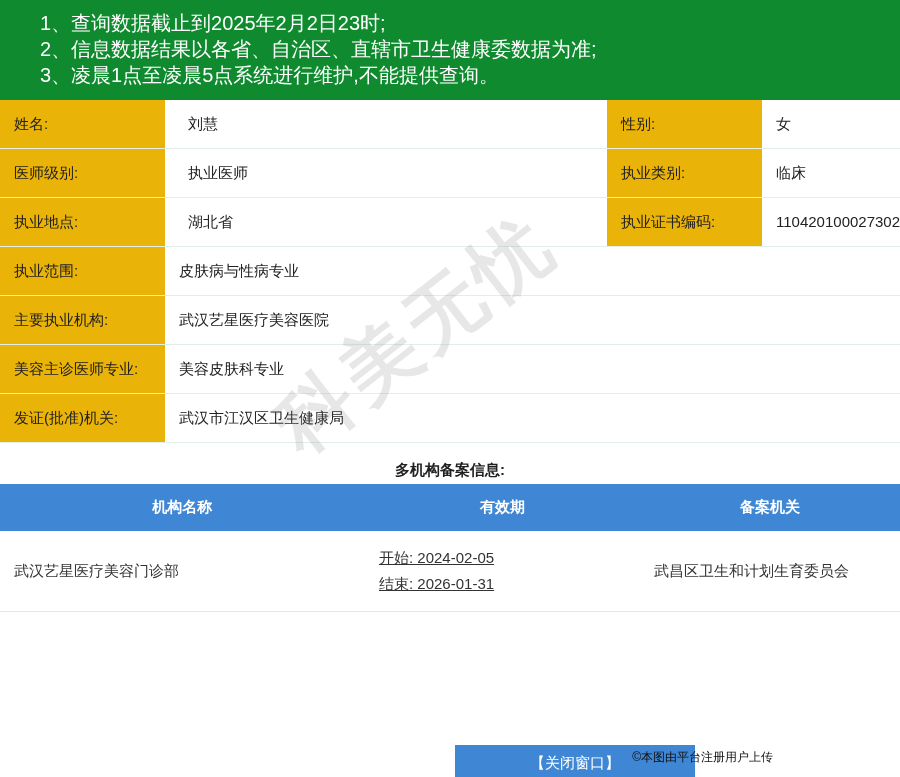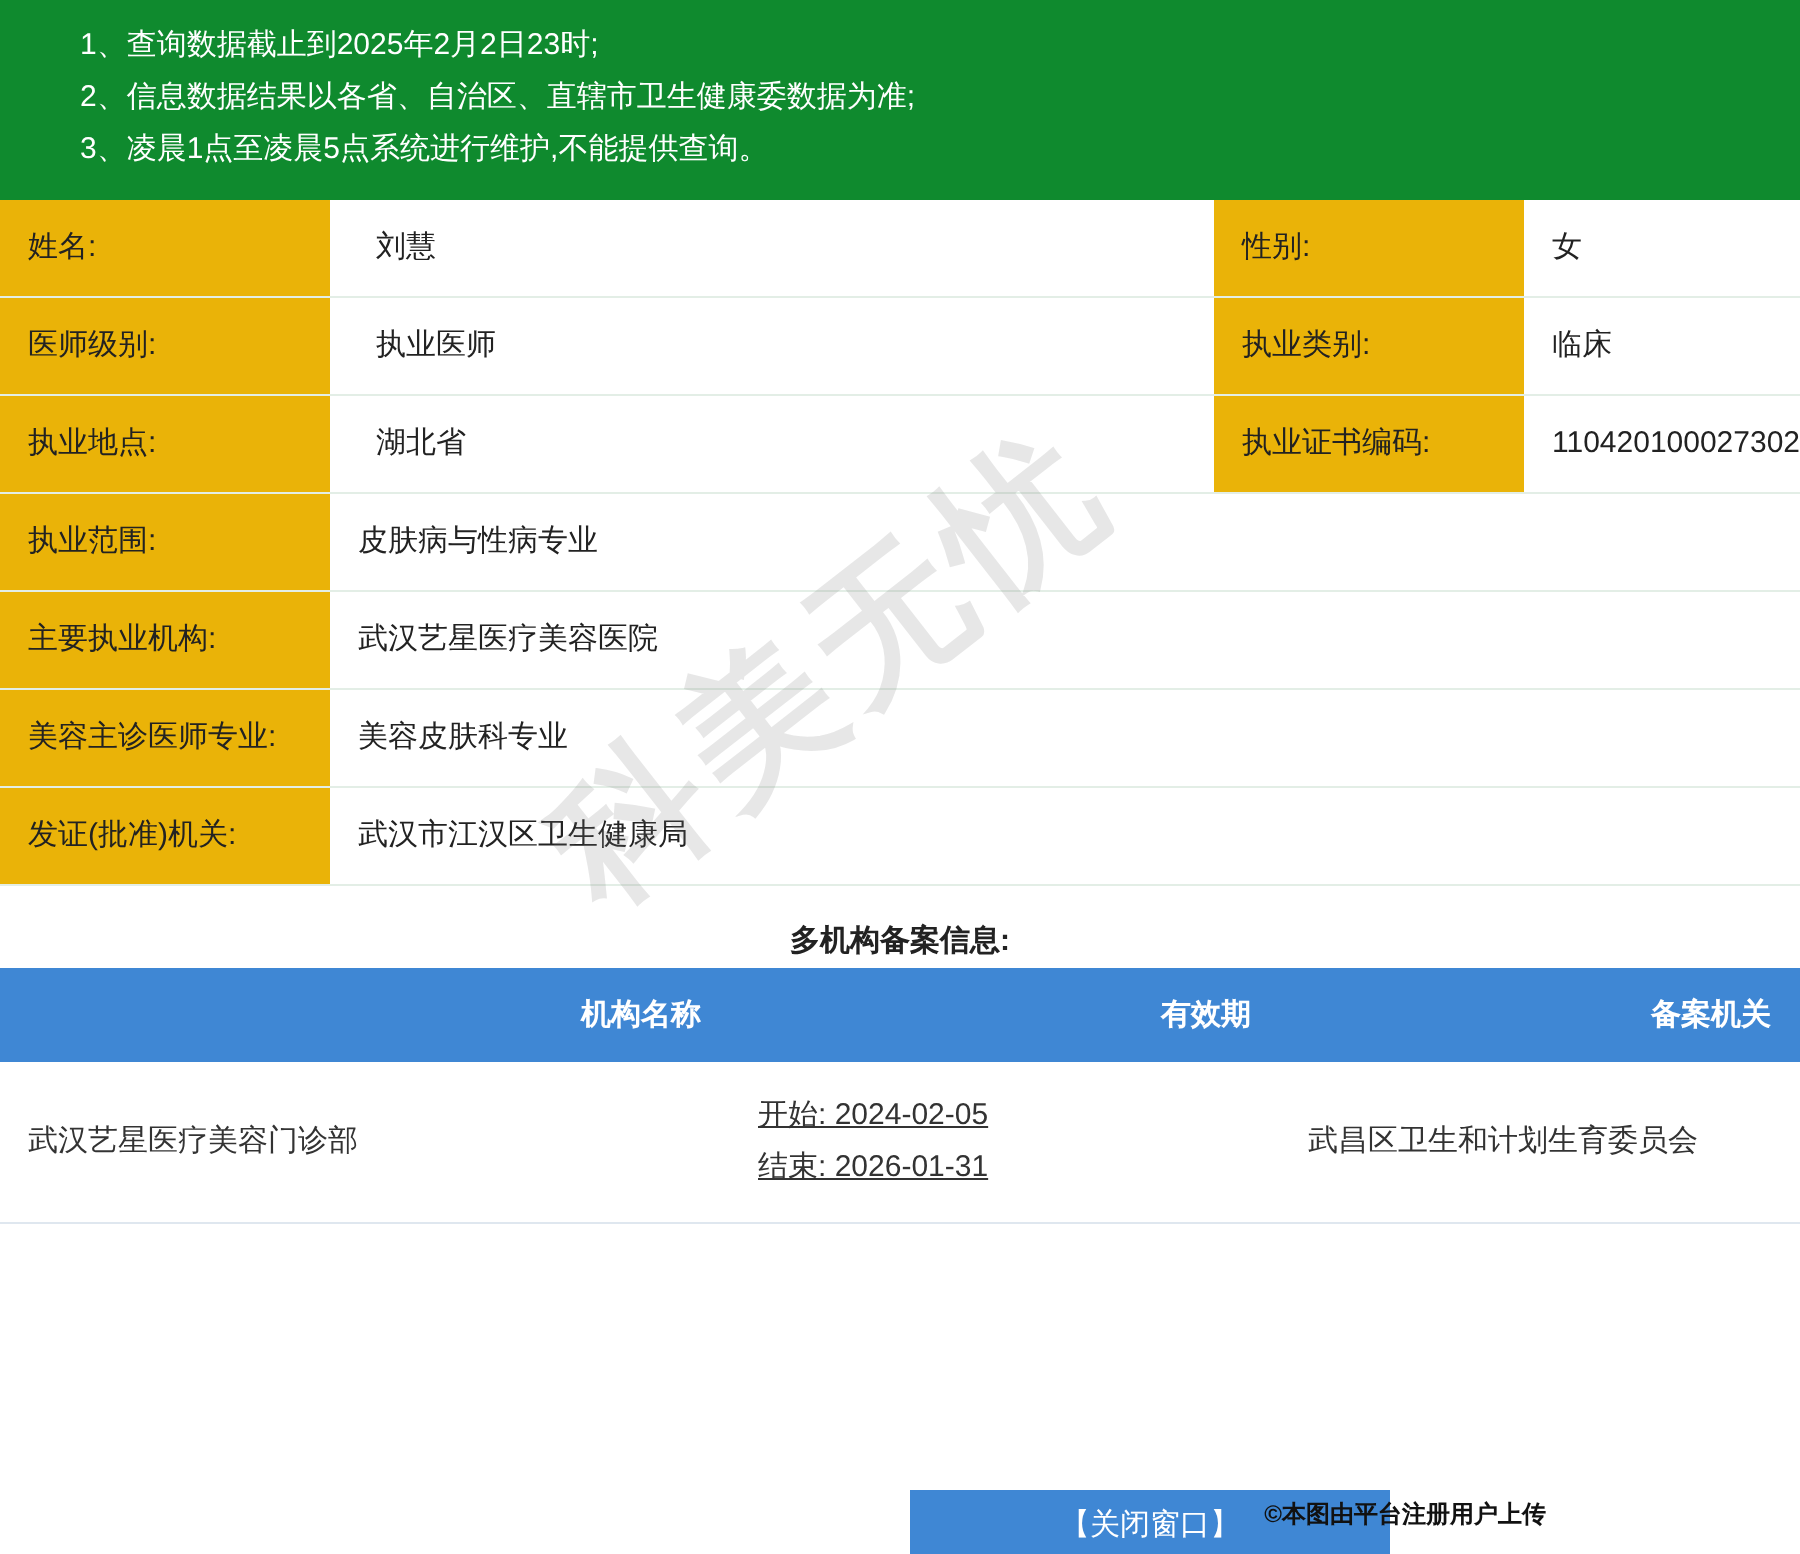--- a/index.html
+++ b/index.html
@@ -11,21 +11,21 @@
     color: #333;
     overflow: hidden;
   }
   .page { position: relative; width: 900px; height: 777px; }
 
   
   .notice {
     background: #0f8a2e;
     color: #ffffff;
     padding: 10px 0 12px 0;
-    font-size: 15px;
+    font-size: 20px;
     line-height: 26px;
   }
   .notice-line { padding-left: 40px; white-space: nowrap; }
 
   
   .info-table {
     width: 900px;
     border-collapse: collapse;
     table-layout: fixed;
     font-size: 15px;
@@ -75,21 +75,21 @@
   .rec-table {
     width: 900px;
     border-collapse: collapse;
     table-layout: fixed;
     font-size: 15px;
   }
   .rec-table thead th {
     background: #3f87d4;
     color: #ffffff;
     font-weight: bold;
-    text-align: right;
+    text-align: center;
     padding: 14px 14px;
     border-right: 1px solid #3f87d4;
   }
   .rec-table thead th.c0 { width: 365px; }
   .rec-table thead th.c1 { width: 275px; }
   .rec-table thead th.c2 { width: 260px; }
   .rec-table tbody td {
     padding: 14px 14px;
     border-bottom: 1px solid #dfe7ef;
     vertical-align: middle;
@@ -116,21 +116,21 @@
     text-align: center;
     line-height: 34px;
     border: none;
     cursor: pointer;
     font-family: "Liberation Sans", sans-serif;
   }
   .credit {
     position: absolute;
     right: 4px; top: 12px;
     font-size: 12px;
-    font-weight: bold;
+    font-weight: normal;
     color: #111;
     white-space: nowrap;
   }
 </style>
 </head>
 <body>
 
 <div class="page">
 
   <div class="notice">

